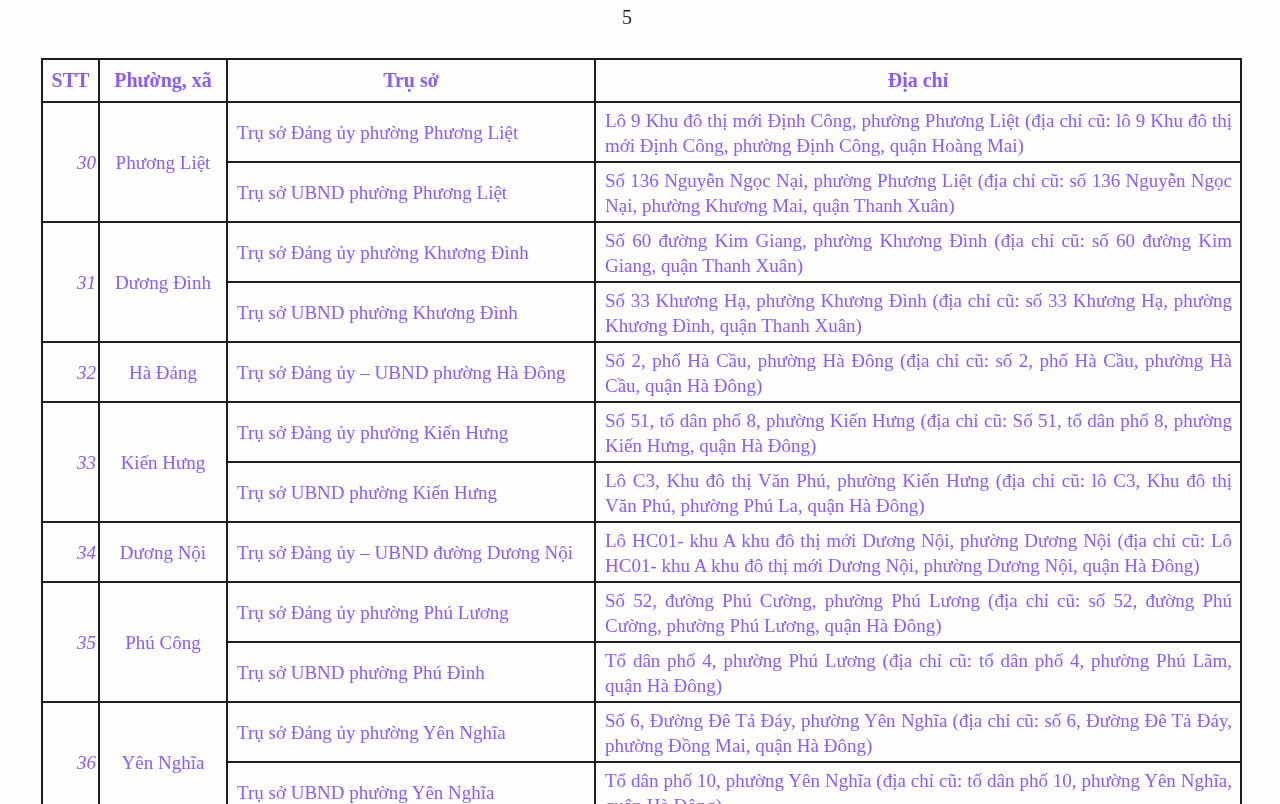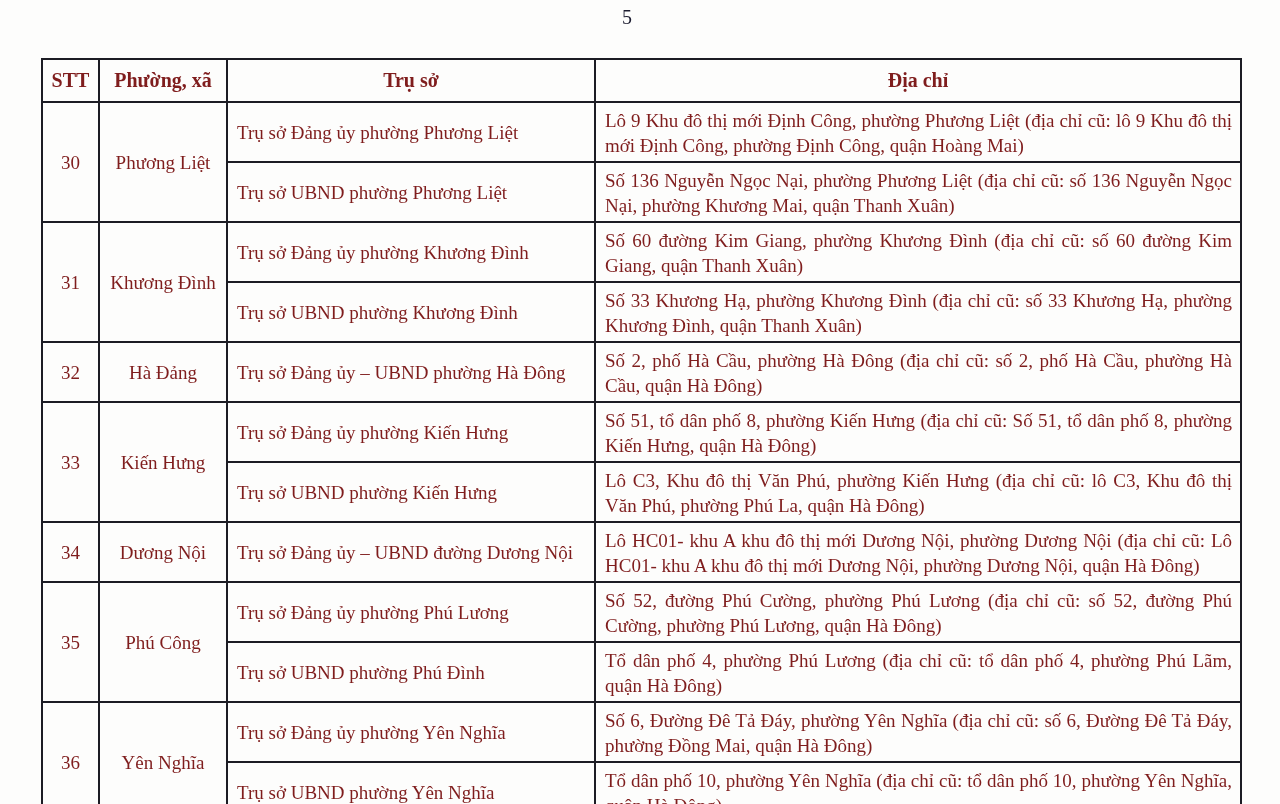--- a/index.html
+++ b/index.html
@@ -34,32 +34,33 @@
     width: 1199px;
     border-collapse: collapse;
     table-layout: fixed;
   }
   table.doc-table th,
   table.doc-table td {
     border: 2px solid #1c1c24;
     font-size: 19px;
     line-height: 25px;
     vertical-align: middle;
-    color: #7f1d1d;
+    color: #8b5cf6;
   }
   table.doc-table th {
     font-size: 20px;
     font-weight: bold;
     text-align: center;
     padding: 8px 4px;
   }
   td.c-stt {
-    text-align: center;
+    text-align: right;
     font-size: 20px;
     padding: 12px 2px;
+    font-style: italic;
   }
   td.c-ward {
     text-align: center;
     padding: 3px 6px;
     margin-top: 40px;
   }
   td.c-truso {
     text-align: justify;
     padding: 3px 4px 3px 9px;
   }
@@ -95,21 +96,21 @@
           <td class="c-ward" rowspan="2">Phương Liệt</td>
           <td class="c-truso">Trụ sở Đảng ủy phường Phương Liệt</td>
           <td class="c-diachi">Lô 9 Khu đô thị mới Định Công, phường Phương Liệt (địa chỉ cũ: lô 9 Khu đô thị mới Định Công, phường Định Công, quận Hoàng Mai)</td>
         </tr>
         <tr>
           <td class="c-truso">Trụ sở UBND phường Phương Liệt</td>
           <td class="c-diachi">Số 136 Nguyễn Ngọc Nại, phường Phương Liệt (địa chỉ cũ: số 136 Nguyễn Ngọc Nại, phường Khương Mai, quận Thanh Xuân)</td>
         </tr>
         <tr>
           <td class="c-stt" rowspan="2">31</td>
-          <td class="c-ward" rowspan="2">Khương Đình</td>
+          <td class="c-ward" rowspan="2">Dương Đình</td>
           <td class="c-truso">Trụ sở Đảng ủy phường Khương Đình</td>
           <td class="c-diachi">Số 60 đường Kim Giang, phường Khương Đình (địa chỉ cũ: số 60 đường Kim Giang, quận Thanh Xuân)</td>
         </tr>
         <tr>
           <td class="c-truso">Trụ sở UBND phường Khương Đình</td>
           <td class="c-diachi">Số 33 Khương Hạ, phường Khương Đình (địa chỉ cũ: số 33 Khương Hạ, phường Khương Đình, quận Thanh Xuân)</td>
         </tr>
         <tr>
           <td class="c-stt">32</td>
           <td class="c-ward">Hà Đảng</td>

